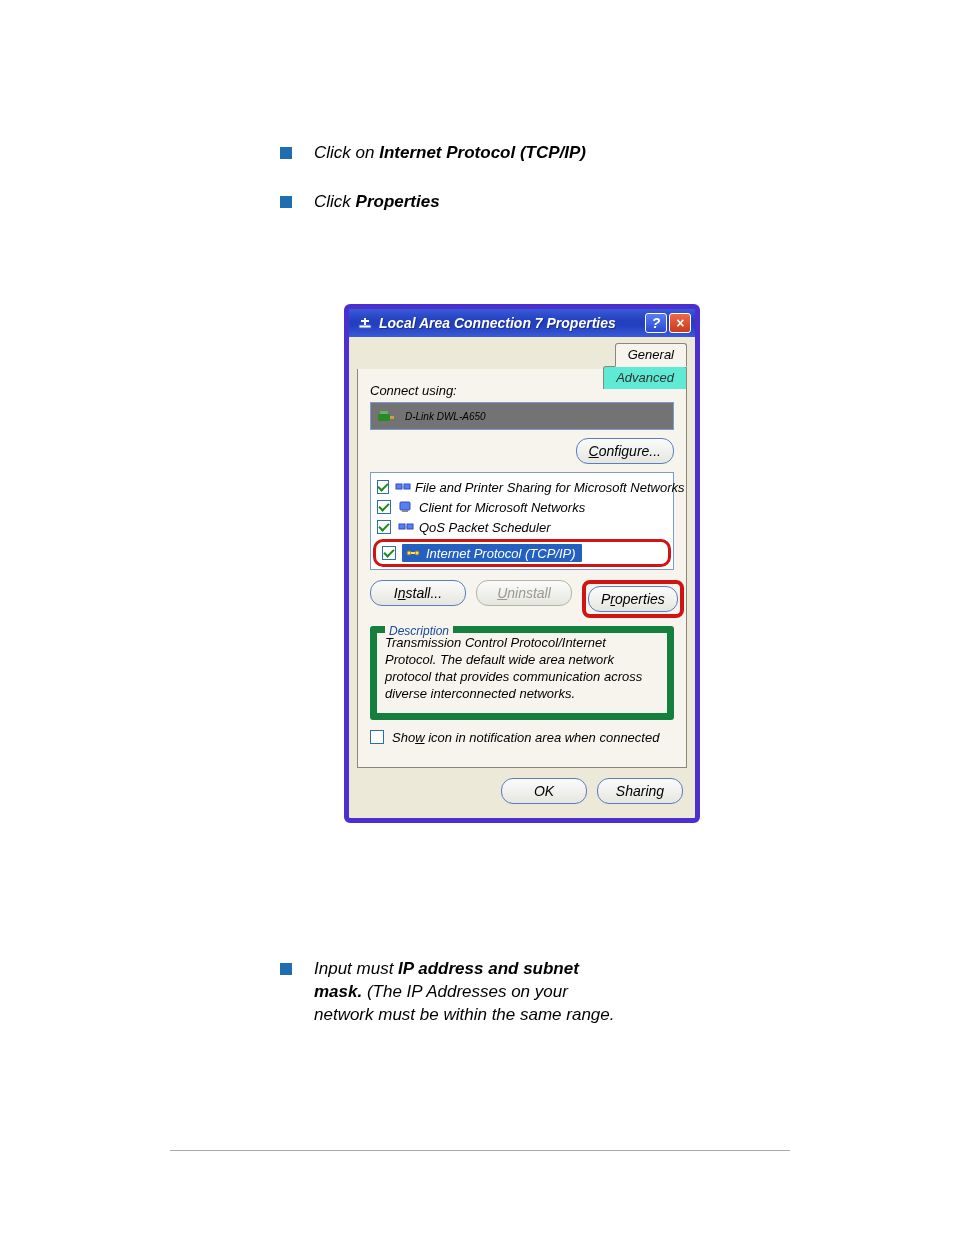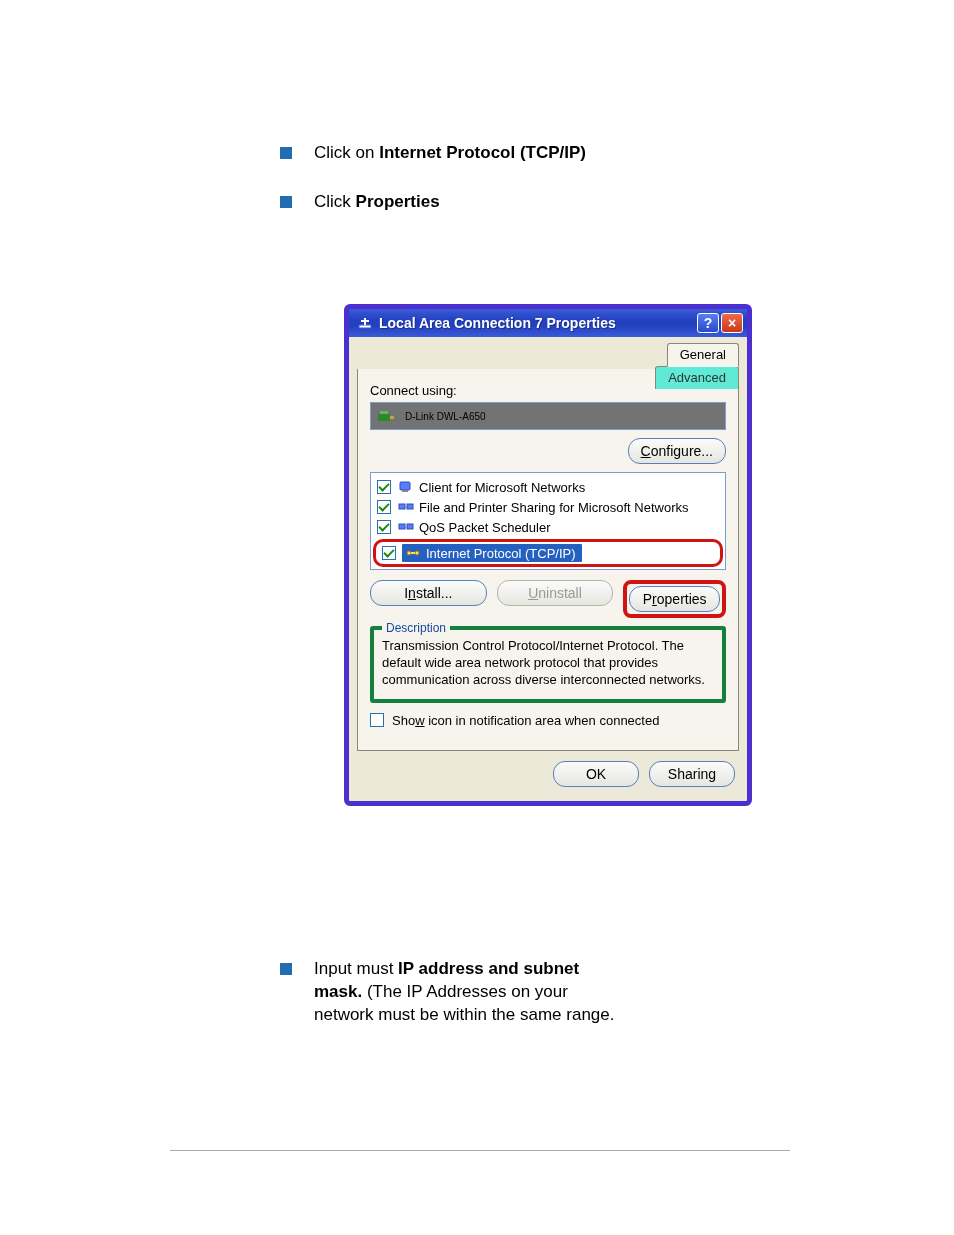--- a/index.html
+++ b/index.html
@@ -7,20 +7,21 @@
     padding: 0;
     background: #fff;
     width: 954px;
     font-family: Arial, Helvetica, sans-serif;
     color: #000;
   }
   .page {
     position: relative;
     width: 954px;
     height: 1235px;
+    font-style: italic;
   }
 
   
   .bullets {
     position: absolute;
     left: 280px;
     top: 142px;
     width: 340px;
   }
   .bullet-row {
@@ -50,21 +51,21 @@
     top: 1150px;
     width: 620px;
     border-top: 1px solid #aaa;
   }
 
   
   .dialog {
     position: absolute;
     left: 344px;
     top: 304px;
-    width: 408px;
+    width: 356px;
     box-sizing: border-box;
     border: 5px solid #4b2fcf;
     border-radius: 6px;
     background: #ece9d8;
     font-family: Tahoma, Arial, sans-serif;
   }
   .titlebar {
     height: 28px;
     background: linear-gradient(to bottom, #3a5bd7, #2340c0 40%, #2340c0 60%, #3a5bd7);
     display: flex;
@@ -261,23 +262,23 @@
     border: 4px solid #d01414;
     border-radius: 8px;
     padding: 2px;
     flex: 1;
     display: flex;
   }
   .red-outline-btn .xp-btn { width: 100%; min-width: 0; }
 
   
   .groupbox {
-    border: 4px solid #15803d;
+    border: 7px solid #15803d;
     border-radius: 3px;
-    padding: 8px 8px 10px 8px;
+    padding: 2px 8px 10px 8px;
     margin-bottom: 10px;
     position: relative;
   }
   .groupbox .legend {
     position: absolute;
     top: -9px;
     left: 8px;
     background: #f6f4ec;
     padding: 0 4px;
     font-size: 12px;
@@ -379,40 +380,40 @@
         </div>
 
         <div class="row-right">
           <div class="xp-btn">
             <span><span class="underline-letter">C</span>onfigure...</span>
           </div>
         </div>
 
 
         <div class="items-box">
-          <div class="item-row">
-            <span class="chk checked"></span>
-            <span class="item-icon">
-              <svg width="16" height="14" viewBox="0 0 16 14">
-                <rect x="2" y="2" width="10" height="8" rx="1" fill="#5a7ef0" stroke="#2a4ad0"></rect>
-                <rect x="4" y="10" width="6" height="2" fill="#888"></rect>
-              </svg>
-            </span>
-            <span>Client for Microsoft Networks</span>
-          </div>
           <div class="item-row">
             <span class="chk checked"></span>
             <span class="item-icon">
               <svg width="16" height="14" viewBox="0 0 16 14">
                 <rect x="1" y="4" width="6" height="5" fill="#5a7ef0" stroke="#2a4ad0"></rect>
                 <rect x="9" y="4" width="6" height="5" fill="#5a7ef0" stroke="#2a4ad0"></rect>
                 <line x1="7" y1="7" x2="9" y2="7" stroke="#888"></line>
               </svg>
             </span>
             <span>File and Printer Sharing for Microsoft Networks</span>
+          </div>
+          <div class="item-row">
+            <span class="chk checked"></span>
+            <span class="item-icon">
+              <svg width="16" height="14" viewBox="0 0 16 14">
+                <rect x="2" y="2" width="10" height="8" rx="1" fill="#5a7ef0" stroke="#2a4ad0"></rect>
+                <rect x="4" y="10" width="6" height="2" fill="#888"></rect>
+              </svg>
+            </span>
+            <span>Client for Microsoft Networks</span>
           </div>
           <div class="item-row">
             <span class="chk checked"></span>
             <span class="item-icon">
               <svg width="16" height="14" viewBox="0 0 16 14">
                 <rect x="1" y="4" width="6" height="5" fill="#5a7ef0" stroke="#2a4ad0"></rect>
                 <rect x="9" y="4" width="6" height="5" fill="#5a7ef0" stroke="#2a4ad0"></rect>
                 <line x1="7" y1="7" x2="9" y2="7" stroke="#888"></line>
               </svg>
             </span>

